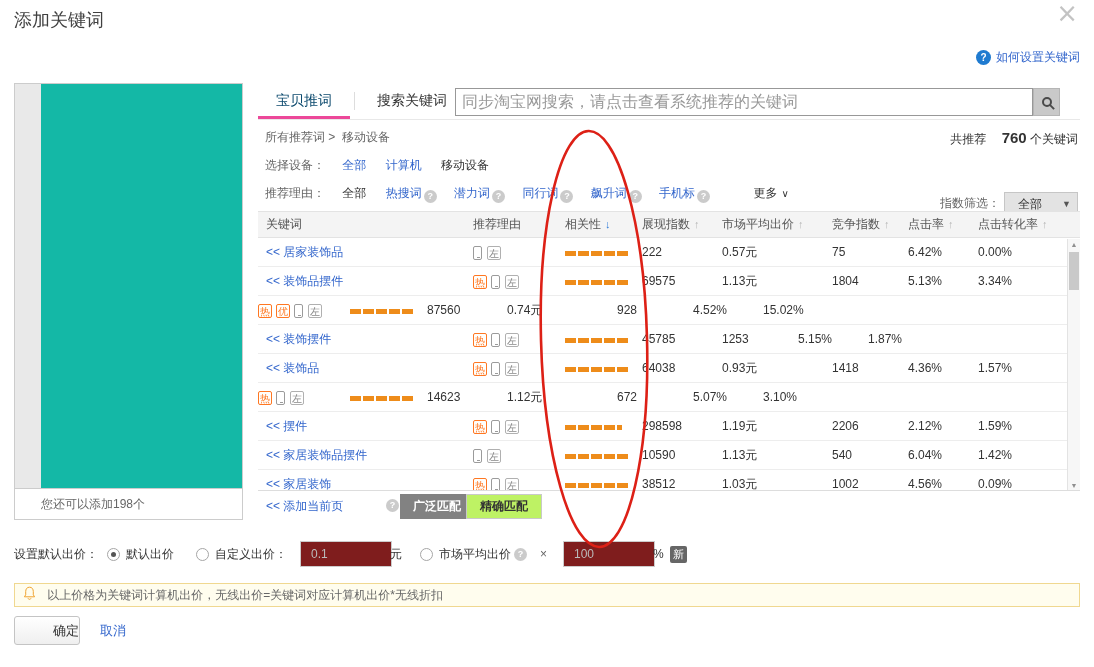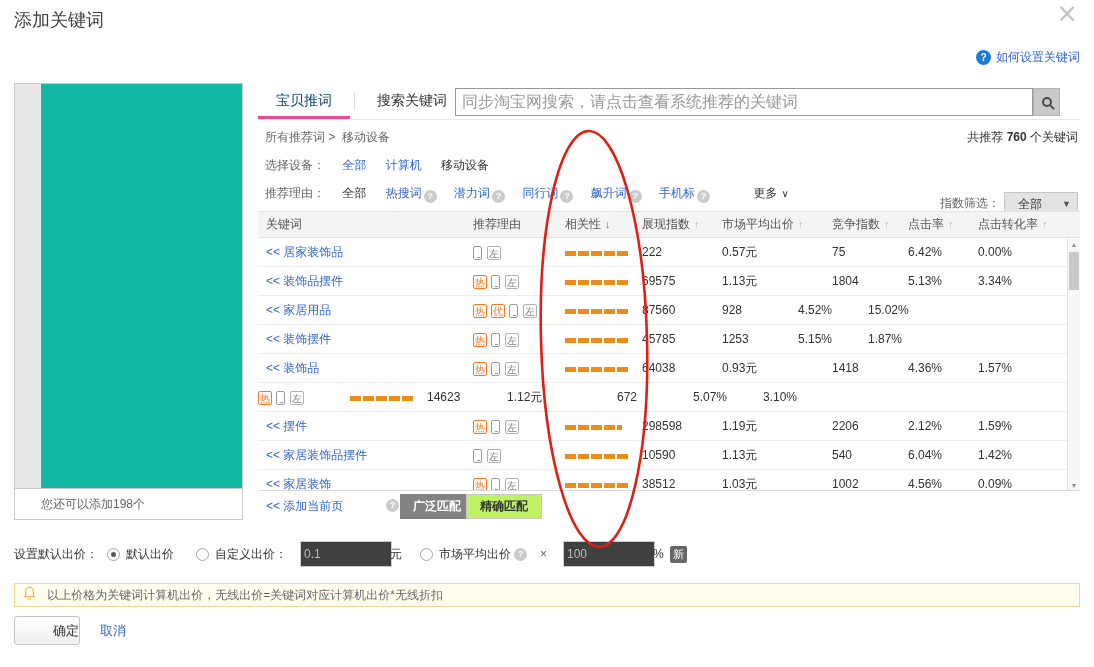--- a/index.html
+++ b/index.html
@@ -38,21 +38,21 @@
   .f-row3 { top:65px; }
   .f-label { color:#666; margin-right:14px; }
   .f-link { color:#3366cc; margin-right:16px; }
   .f-sel { color:#333; margin-right:16px; }
   .f-item { margin-right:14px; }
   .f-item .f-link, .f-item .f-sel { margin-right:2px; }
   .qmark { display:inline-block; width:13px; height:13px; line-height:13px; border-radius:50%; background:#cbcbcb; color:#fff; text-align:center; font-size:9px; font-weight:bold; vertical-align:-2px; }
   .more { color:#333; margin-left:26px; cursor:pointer; }
   .chev { font-size:10px; color:#333; margin-left:4px; }
   .total { position:absolute; right:2px; top:9px; color:#333; }
-  .total b { font-size:12px; }
+  .total b { font-size:15px;margin-left:12px; }
   .index-filter { position:absolute; right:2px; top:72px; }
   .if-label { color:#666; }
   .dropdown { display:inline-block; width:74px; height:24px; background:#e3e3e3; border:1px solid #c6c6c6; line-height:22px; vertical-align:middle; margin-left:4px; cursor:pointer; position:relative; color:#333; }
   .dd-value { margin-left:13px; }
   .dd-arrow { position:absolute; right:6px; top:0; font-size:9px; color:#555; line-height:22px; }
 
   
   .table { position:absolute; top:128px; left:0; width:822px; }
   .t-header { display:flex; height:27px; background:#f4f4f4; border-top:1px solid #e3e3e3; border-bottom:1px solid #e3e3e3; font-size:12px; color:#555; line-height:25px; }
   .t-body { position:relative; height:252px; overflow:hidden; width:809px; }
@@ -83,21 +83,21 @@
   .tf-q { position:absolute; left:128px; top:8px; }
   .match-btn { position:absolute; top:3px; height:25px; line-height:25px; padding:0 13px; font-size:12px; font-weight:bold; cursor:pointer; }
   .match-broad { left:142px; background:#828282; color:#fff; }
   .match-exact { left:208px; background:#bef264; border:1px solid #c9c9c9; color:#333; line-height:23px; }
 
   
   .bid-row { position:absolute; left:14px; top:540px; width:1066px; height:28px; font-size:12px; color:#333; line-height:28px; }
   .bpos { position:absolute; top:0; }
   .radio { position:absolute; top:8px; width:13px; height:13px; border:1px solid #a6a6a6; border-radius:50%; background:#fff; cursor:pointer; }
   .radio.sel::after { content:""; position:absolute; left:3px; top:3px; width:5px; height:5px; border-radius:50%; background:#555; }
-  .bid-input { position:absolute; top:1px; width:92px; height:26px; border:1px solid #cccccc; background:#404040; color:#bbb; font-size:12px; padding-left:3px; outline:none; }
+  .bid-input { position:absolute; top:1px; width:92px; height:26px; border:1px solid #cccccc; background:#7f1d1d; color:#bbb; font-size:12px; padding-left:10px; outline:none; }
   .new-badge { position:absolute; left:656px; top:6px; width:17px; height:17px; background:#666; color:#fff; font-size:11px; line-height:17px; text-align:center; border-radius:2px; }
 
   
   .notice { position:absolute; left:14px; top:583px; width:1066px; height:24px; background:#fffdee; border:1px solid #f0d890; line-height:22px; font-size:12px; color:#666; padding-left:8px; }
   .bell { vertical-align:-2px; margin-right:8px; }
 
   .confirm-btn { position:absolute; left:14px; top:616px; width:66px; height:29px; background:linear-gradient(#ffffff,#efefef); border:1px solid #c4c4c4; border-radius:3px; font-size:13px; color:#333; cursor:pointer; font-family:Liberation Mono, monospace;text-align:right; }
   .cancel-link { position:absolute; left:100px; top:622px; color:#3366cc; font-size:13px; }
 
   .annotation { position:absolute; left:0; top:0; pointer-events:none; }
@@ -186,24 +186,24 @@
           <div class="td c1"><a class="kw-link">&lt;&lt; 装饰品摆件</a></div>
           <div class="td c2"><span class="badge b-hot">热</span><span class="phone-icon"><span class="phone-dot"></span></span><span class="badge b-left">左</span></div>
           <div class="td c3"><span class="bars"><span class="bar"></span><span class="bar"></span><span class="bar"></span><span class="bar"></span><span class="bar"></span></span></div>
           <div class="td c4">69575</div>
           <div class="td c5">1.13元</div>
           <div class="td c6">1804</div>
           <div class="td c7">5.13%</div>
           <div class="td c8">3.34%</div>
         </div>
         <div class="t-row">
-          <div class="td c1"><a class="kw-link">&lt;&lt; 家居用品</a></div>
           <div class="td c2"><span class="badge b-hot">热</span><span class="badge b-premium">优</span><span class="phone-icon"><span class="phone-dot"></span></span><span class="badge b-left">左</span></div>
           <div class="td c3"><span class="bars"><span class="bar"></span><span class="bar"></span><span class="bar"></span><span class="bar"></span><span class="bar"></span></span></div>
           <div class="td c4">87560</div>
+          <div class="td c5">0.74元</div>
           <div class="td c6">928</div>
           <div class="td c7">4.52%</div>
           <div class="td c8">15.02%</div>
         </div>
         <div class="t-row">
           <div class="td c1"><a class="kw-link">&lt;&lt; 装饰摆件</a></div>
           <div class="td c2"><span class="badge b-hot">热</span><span class="phone-icon"><span class="phone-dot"></span></span><span class="badge b-left">左</span></div>
           <div class="td c3"><span class="bars"><span class="bar"></span><span class="bar"></span><span class="bar"></span><span class="bar"></span><span class="bar"></span></span></div>
           <div class="td c4">45785</div>
           <div class="td c6">1253</div>

